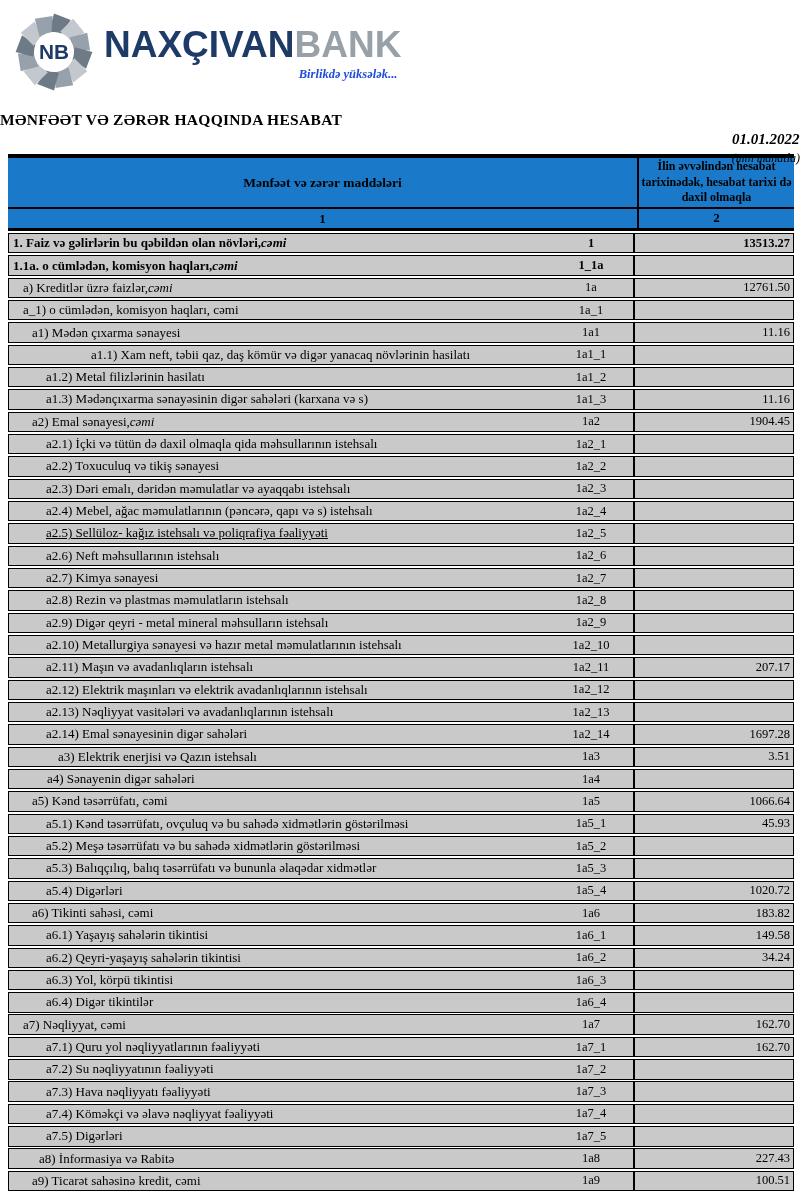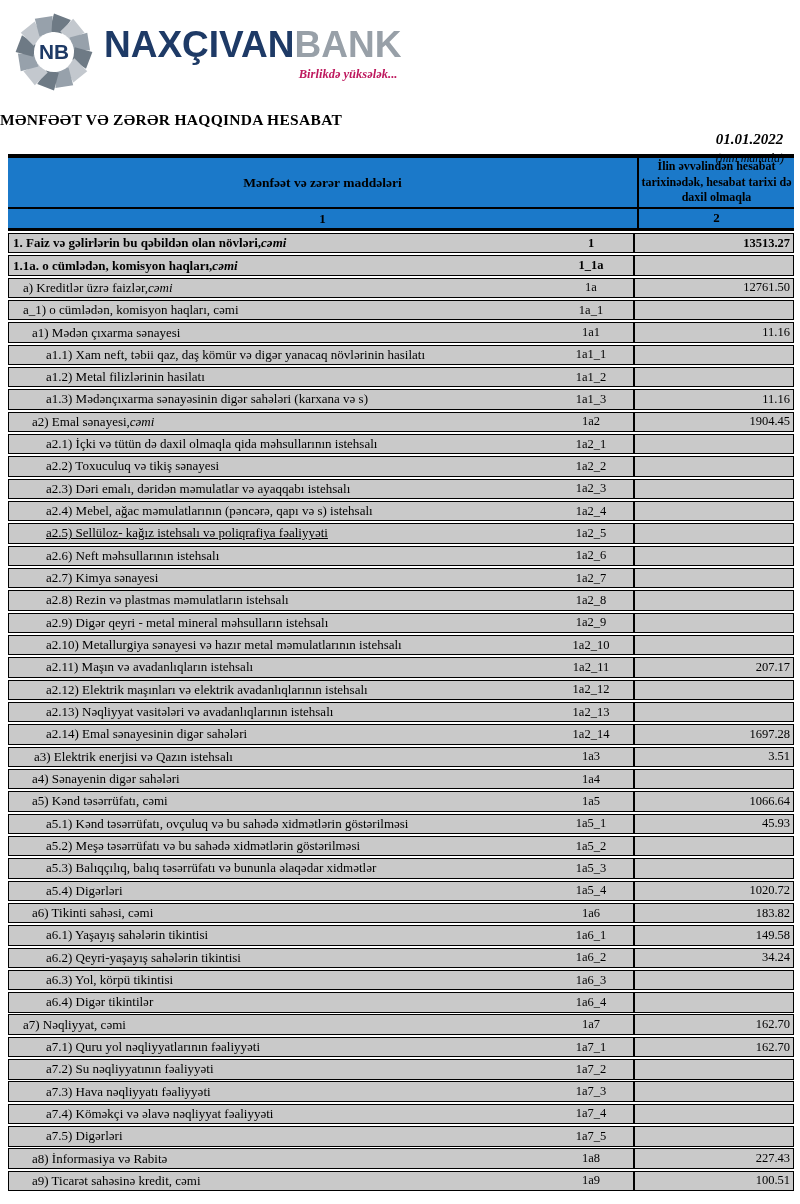--- a/index.html
+++ b/index.html
@@ -8,25 +8,25 @@
   
   .top-area{position:relative;height:154px;}
   .logo{position:absolute;left:14px;top:12px;display:flex;align-items:flex-start;}
   .emblem{width:80px;height:80px;flex:0 0 auto;}
   .wordmark-wrap{margin-left:10px;padding-top:14px;}
   .wordmark{font-family:"Liberation Sans","DejaVu Sans",sans-serif;font-weight:bold;
             font-size:37px;line-height:1;letter-spacing:0;white-space:nowrap;}
   .wm-navy{color:#1e3a66;}
   .wm-gray{color:#98a0a8;}
   .slogan{font-family:"Liberation Serif","DejaVu Serif",serif;font-weight:bold;font-style:italic;
-          color:#be185d;font-size:12.5px;text-align:right;margin-top:4px;padding-right:4px;}
+          color:#1d4ed8;font-size:12.5px;text-align:right;margin-top:4px;padding-right:4px;}
 
   .doc-title{position:absolute;top:111px;left:0;width:788px;
              font-weight:bold;font-size:15.5px;letter-spacing:.3px;}
-  .date-block{position:absolute;top:131px;right:16px;text-align:left;}
+  .date-block{position:absolute;top:131px;right:0;text-align:center;}
   .date-line{font-size:15px;font-weight:bold;font-style:italic;}
   .unit-line{font-size:12px;font-style:italic;margin-top:3px;}
 
   
   .report{margin-left:8px;width:786px;border-top:4px solid #000;}
   .hdr-row{display:flex;background:#1b79c9;}
   .hdr-row .hA{flex:1;display:flex;align-items:center;justify-content:center;
                font-weight:bold;font-size:13.5px;text-align:center;}
   .hdr-row .hB{width:157px;border-left:2px solid #000;display:flex;align-items:center;justify-content:center;
                font-weight:bold;font-size:12px;line-height:1.3;text-align:center;padding:1px 2px;box-sizing:border-box;}
@@ -113,21 +113,21 @@
     <div class="lbl" style="padding-left: 14px;">a_1) o cümlədən, komisyon haqları, cəmi</div>
     <div class="code">1a_1</div>
     <div class="val"></div>
   </div>
       <div class="trow">
     <div class="lbl" style="padding-left: 23px;">a1) Mədən çıxarma sənayesi</div>
     <div class="code">1a1</div>
     <div class="val">11.16</div>
   </div>
       <div class="trow">
-    <div class="lbl" style="padding-left: 37px;">a1.1) Xam neft, təbii qaz, daş kömür və digər yanacaq növlərinin hasilatı</div>
+    <div class="lbl" style="padding-left: 37px; margin-left: 45px;">a1.1) Xam neft, təbii qaz, daş kömür və digər yanacaq növlərinin hasilatı</div>
     <div class="code">1a1_1</div>
     <div class="val"></div>
   </div>
       <div class="trow">
     <div class="lbl" style="padding-left: 37px; text-align: center;">a1.2) Metal filizlərinin hasilatı</div>
     <div class="code">1a1_2</div>
     <div class="val"></div>
   </div>
       <div class="trow">
     <div class="lbl" style="padding-left: 37px;">a1.3) Mədənçıxarma sənayəsinin digər sahələri (karxana və s)</div>
@@ -203,26 +203,26 @@
     <div class="lbl" style="padding-left: 37px;">a2.13) Nəqliyyat vasitələri və avadanlıqlarının istehsalı</div>
     <div class="code">1a2_13</div>
     <div class="val"></div>
   </div>
       <div class="trow">
     <div class="lbl" style="padding-left: 37px;">a2.14) Emal sənayesinin digər sahələri</div>
     <div class="code">1a2_14</div>
     <div class="val">1697.28</div>
   </div>
       <div class="trow">
-    <div class="lbl" style="padding-left: 25px;">a3) Elektrik enerjisi və Qazın istehsalı</div>
+    <div class="lbl" style="padding-left: 25px; margin-left: 24px;">a3) Elektrik enerjisi və Qazın istehsalı</div>
     <div class="code">1a3</div>
     <div class="val">3.51</div>
   </div>
       <div class="trow">
-    <div class="lbl" style="padding-left: 23px;">a4) Sənayenin digər sahələri</div>
+    <div class="lbl" style="padding-left: 38px;">a4) Sənayenin digər sahələri</div>
     <div class="code">1a4</div>
     <div class="val"></div>
   </div>
       <div class="trow">
     <div class="lbl" style="padding-left: 23px;">a5) Kənd təsərrüfatı, cəmi</div>
     <div class="code">1a5</div>
     <div class="val">1066.64</div>
   </div>
       <div class="trow">
     <div class="lbl" style="padding-left: 37px;">a5.1) Kənd təsərrüfatı, ovçuluq və bu sahədə xidmətlərin göstərilməsi</div>
@@ -293,21 +293,21 @@
     <div class="lbl" style="padding-left: 37px;">a7.4) Köməkçi və əlavə nəqliyyat fəaliyyəti</div>
     <div class="code">1a7_4</div>
     <div class="val"></div>
   </div>
       <div class="trow">
     <div class="lbl" style="padding-left: 37px;">a7.5) Digərləri</div>
     <div class="code">1a7_5</div>
     <div class="val"></div>
   </div>
       <div class="trow">
-    <div class="lbl" style="padding-left: 23px;">a8)  İnformasiya və Rabitə</div>
+    <div class="lbl" style="padding-left: 30px;">a8)  İnformasiya və Rabitə</div>
     <div class="code">1a8</div>
     <div class="val">227.43</div>
   </div>
       <div class="trow">
     <div class="lbl" style="padding-left: 23px;">a9) Ticarət sahəsinə kredit, cəmi</div>
     <div class="code">1a9</div>
     <div class="val">100.51</div>
   </div>
     </div>
 </div>

